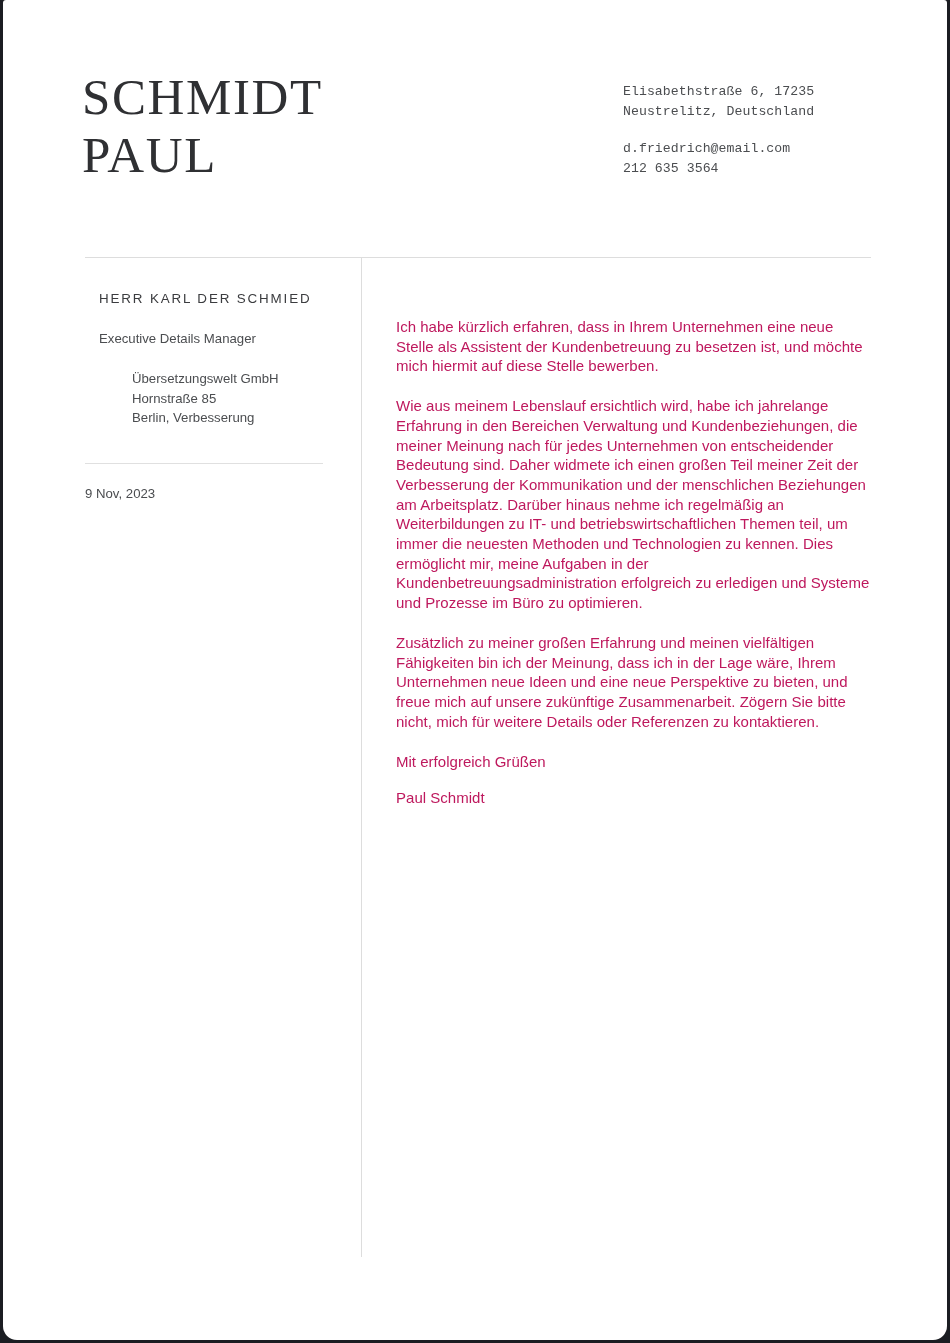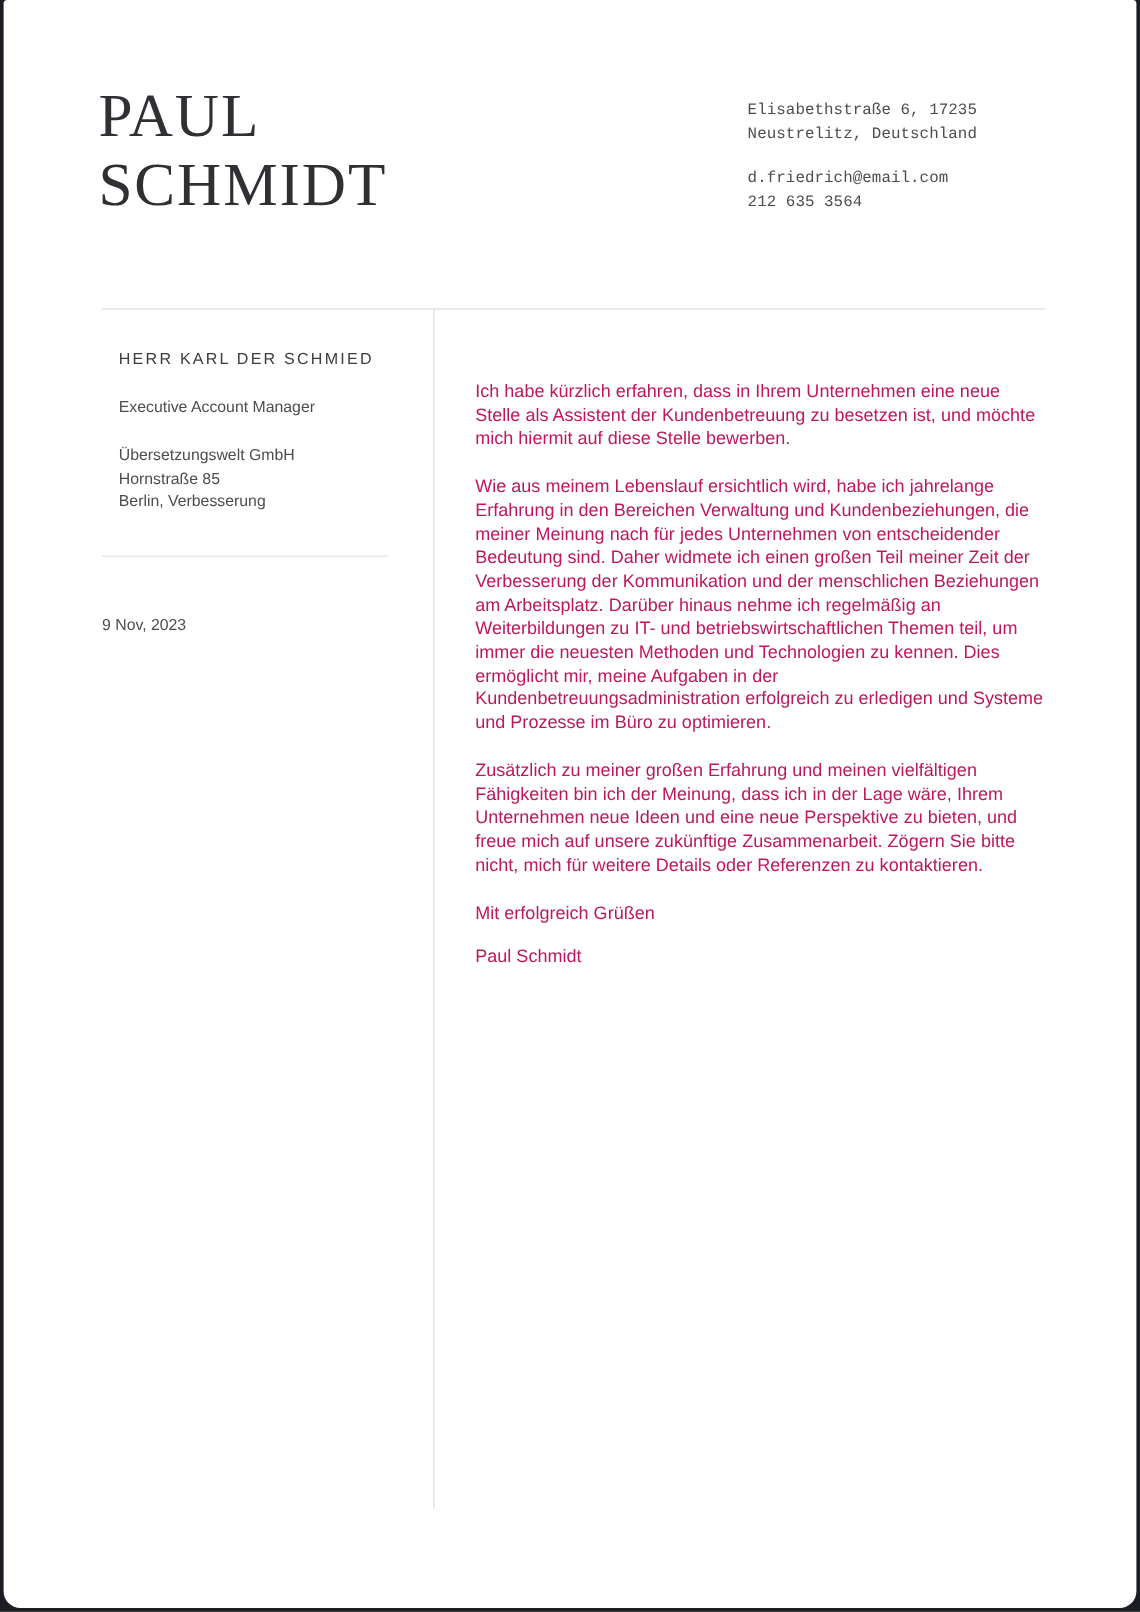--- a/index.html
+++ b/index.html
@@ -111,31 +111,32 @@
     margin: 0;
   }
   .recipient-role {
     margin-top: 21px;
     font-size: 13.2px;
     line-height: 19px;
     color: #4b4d50;
   }
   .recipient-address {
     margin-top: 21px;
+    margin-left: 33px;
   }
   .recipient-address div {
     font-size: 13.2px;
     line-height: 19.6px;
     color: #4b4d50;
   }
 
   .date-text {
     position: absolute;
     left: 82px;
-    top: 511px;
+    top: 484px;
     font-size: 13.2px;
     line-height: 19px;
     color: #4b4d50;
   }
 
   
   .right-col {
     position: absolute;
     left: 393px;
     top: 290px;
@@ -164,41 +165,41 @@
   .signature { margin-top: 16px; }
 </style>
 </head>
 <body>
 
 <div class="page">
 
   <div class="header">
 
     <div class="name-block">
+      <div class="name-line">SCHMIDT</div>
       <div class="name-line">PAUL</div>
-      <div class="name-line">SCHMIDT</div>
     </div>
 
     <div class="contact-block">
       <div class="contact-line">Elisabethstraße 6, 17235</div>
       <div class="contact-line">Neustrelitz, Deutschland</div>
       <div class="contact-gap"></div>
       <div class="contact-line">d.friedrich@email.com</div>
       <div class="contact-line">212 635 3564</div>
     </div>
 
   </div>
 
   <div class="divider-top"></div>
   <div class="divider-vertical"></div>
   <div class="divider-left"></div>
 
   <div class="left-col">
     <div class="section-heading">Herr Karl Der Schmied</div>
-    <div class="recipient-role">Executive Account Manager</div>
+    <div class="recipient-role">Executive Details Manager</div>
     <div class="recipient-address">
       <div>Übersetzungswelt GmbH</div>
       <div>Hornstraße 85</div>
       <div>Berlin, Verbesserung</div>
     </div>
   </div>
 
   <div class="date-text">9 Nov, 2023</div>
 
   <div class="right-col">

